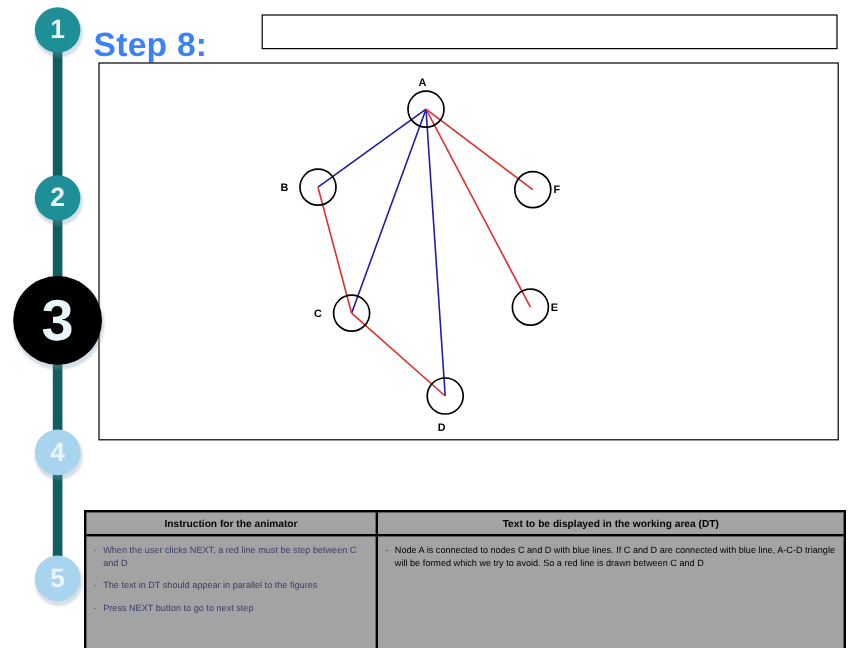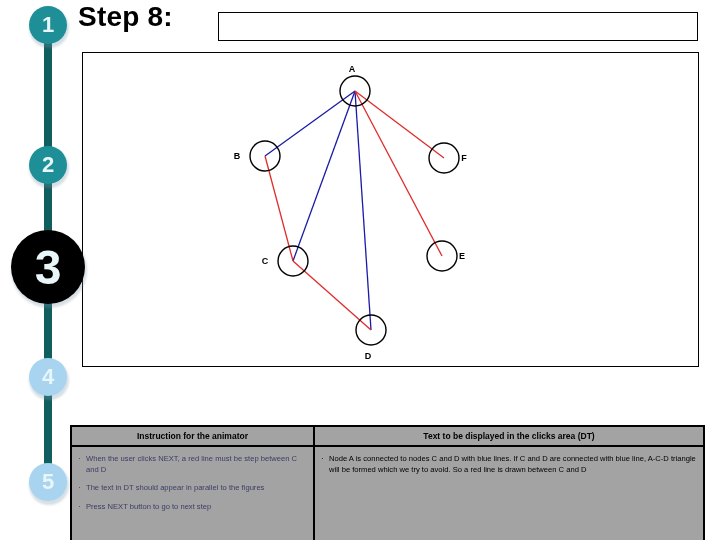--- a/index.html
+++ b/index.html
@@ -34,23 +34,23 @@
   .step.big{width:74px;height:74px;font-size:48px;}
   .step-shadow{
     position:absolute;border-radius:50%;
     background:rgba(120,150,170,.30);
     z-index:1;filter:blur(1px);
   }
 
   
   .title{
     position:absolute;
-    left:78px;top:1px;
+    left:78px;top:22px;
     font-size:28px;font-weight:bold;
-    color:#000000;
+    color:#3b82f6;
     letter-spacing:.2px;
     font-family:"Liberation Sans", sans-serif;
   }
   .title-box{
     position:absolute;
     left:218px;top:12px;
     width:478px;height:27px;
     border:1px solid #000;
     background:#fff;
   }
@@ -185,21 +185,21 @@
         <text x="381" y="108" class="nodelabel" text-anchor="middle">F</text>
       </svg>
   </div>
 
   <div class="tbl">
     <div class="tbl-head">
       <div class="col-l">
         <div class="hdr-txt">Instruction for the animator</div>
       </div>
       <div class="col-r">
-        <div class="hdr-txt">Text to be displayed in the clicks area (DT)</div>
+        <div class="hdr-txt">Text to be displayed in the working area (DT)</div>
       </div>
     </div>
     <div class="tbl-body">
       <div class="col-l">
         <div class="bullets left" id="left-bullets">
             <div class="bullet">
               <span class="dot">·</span>
               <span class="txt">When the user clicks NEXT, a red line must be step between C and D</span>
             </div>
             <div class="bullet">

